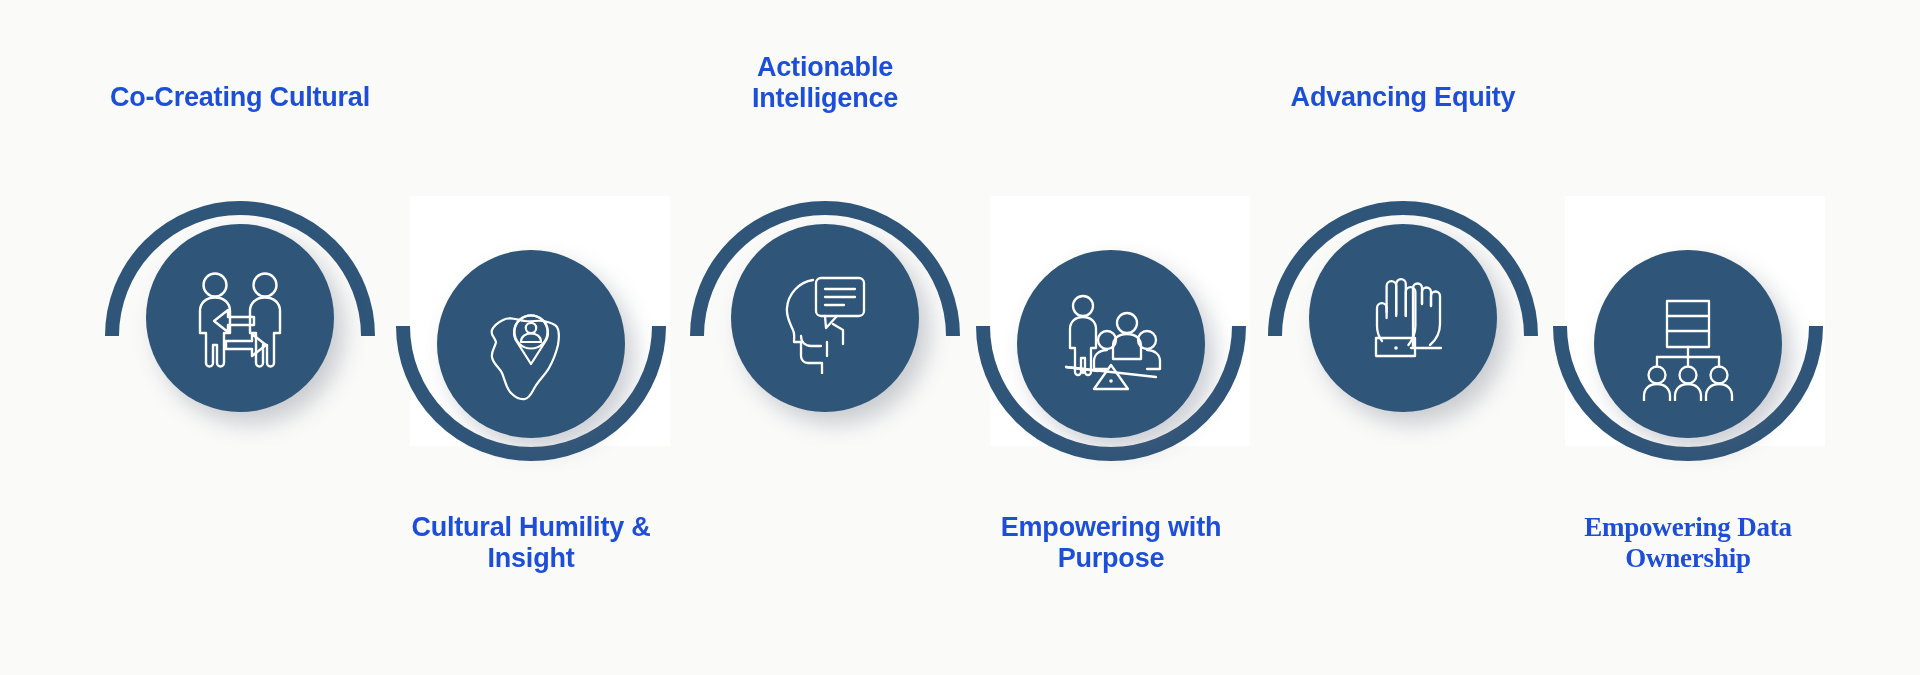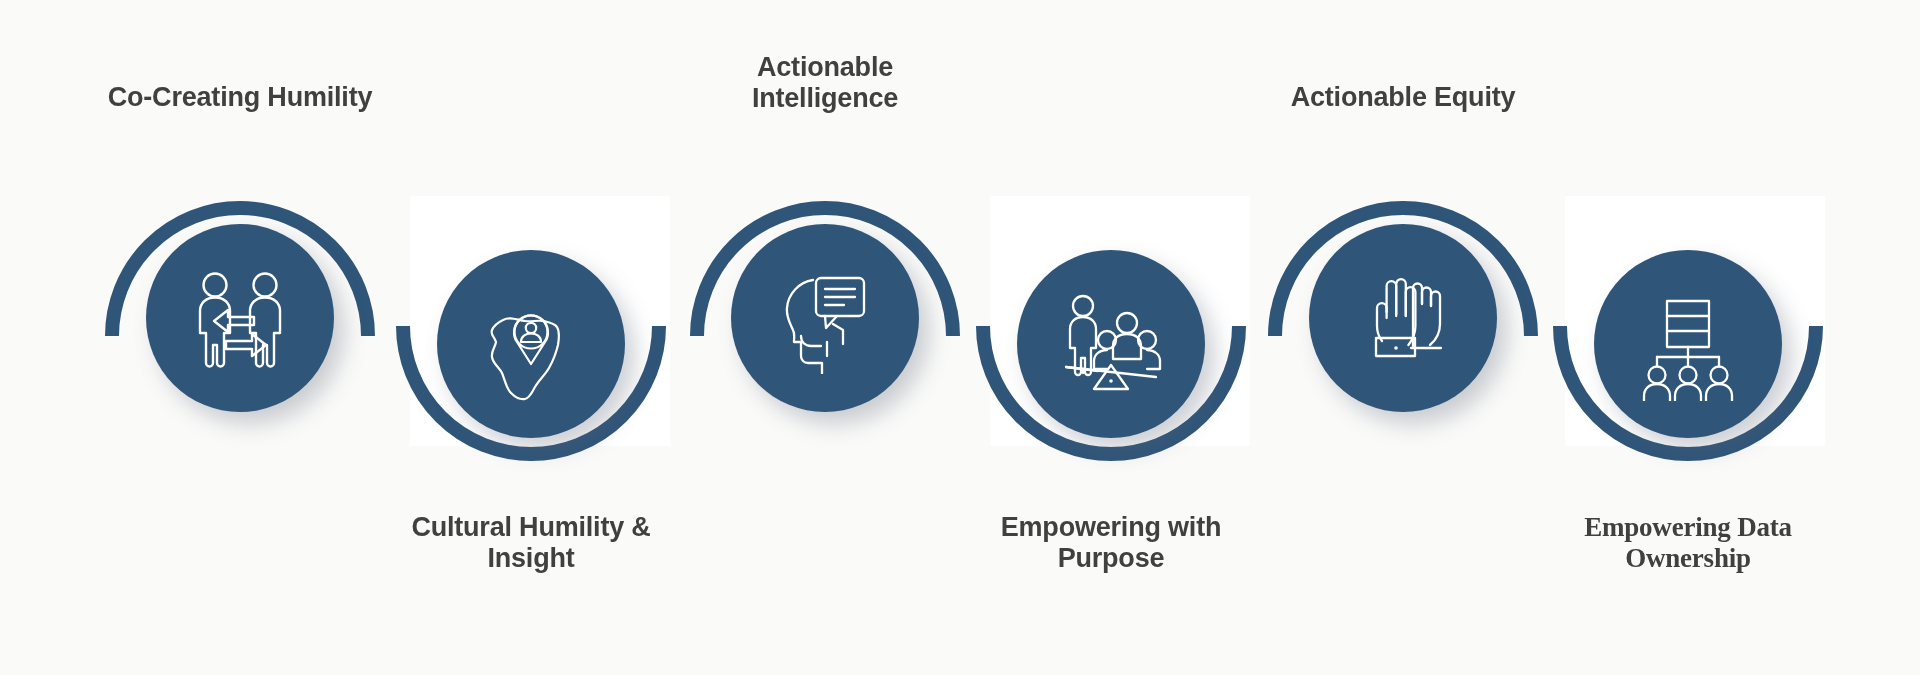--- a/index.html
+++ b/index.html
@@ -46,21 +46,21 @@
   }
   .disc svg{ display:block; }
 
   .label{
     position:absolute;
     z-index:4;
     text-align:center;
     font-weight:700;
     font-size:27px;
     line-height:1.16;
-    color:#404040;
+    color:#1d4ed8;
     letter-spacing:-0.2px;
     white-space:pre-line;
   }
 </style>
 </head>
 <body>
 
 <div id="stage">
 
   <div class="panel" style="left:410px; top:196px; width:260px; height:250px;"></div>
@@ -81,21 +81,21 @@
 
         <circle cx="81" cy="23" r="11.5"></circle>
         <path d="M81 35.5c-9 0-15 5.5-15 13.5v22h6v30a3.5 3.5 0 0 0 7 0V83h4v18a3.5 3.5 0 0 0 7 0V71h6V49c0-8-6-13.5-15-13.5z"></path>
 
         <path d="M70 55H44v-7L30 59l14 11v-7h26z"></path>
 
         <path d="M42 79h26v-7l14 11-14 11v-7H42z"></path>
       </svg>
     </div>
 
-    <div class="label" style="left:40px; top:82px; width:400px;">Co-Creating Humility</div>
+    <div class="label" style="left:40px; top:82px; width:400px;">Co-Creating Cultural</div>
   </div>
 
   <div class="item">
 
     <svg class="arc" style="left:396px; top:326px;" width="270" height="150" viewBox="0 0 270 150">
       <path d="M7 0 A128 128 0 0 0 263 0" fill="none" stroke="#2F5579" stroke-width="14"></path>
     </svg>
 
     <div class="disc" style="left:437px; top:250px; width:188px; height:188px;">
       <svg width="116" height="116" viewBox="0 0 116 116" fill="none" stroke="#FFFFFF" stroke-width="2.2" stroke-linecap="round" stroke-linejoin="round">
@@ -191,21 +191,21 @@
         <path d="M39.6 50V24a4.8 4.8 0 0 1 9.6 0v30"></path>
         <path d="M49.2 52V22a4.8 4.8 0 0 1 9.6 0v32"></path>
         <path d="M58.8 54V30a4.8 4.8 0 0 1 9.6 0v34c0 8-3 14-7 19"></path>
         <path d="M30 56v8c0 6 2 11 5 15"></path>
 
         <rect x="29" y="76" width="39" height="18"></rect>
         <circle cx="49" cy="86" r="1.8" fill="#FFFFFF" stroke="none"></circle>
       </svg>
     </div>
 
-    <div class="label" style="left:1203px; top:82px; width:400px;">Actionable Equity</div>
+    <div class="label" style="left:1203px; top:82px; width:400px;">Advancing Equity</div>
   </div>
 
   <div class="item">
 
     <svg class="arc" style="left:1553px; top:326px;" width="270" height="150" viewBox="0 0 270 150">
       <path d="M7 0 A128 128 0 0 0 263 0" fill="none" stroke="#2F5579" stroke-width="14"></path>
     </svg>
 
     <div class="disc" style="left:1594px; top:250px; width:188px; height:188px;">
       <svg width="114" height="114" viewBox="0 0 114 114" fill="none" stroke="#FFFFFF" stroke-width="2.3" stroke-linecap="round" stroke-linejoin="round">

